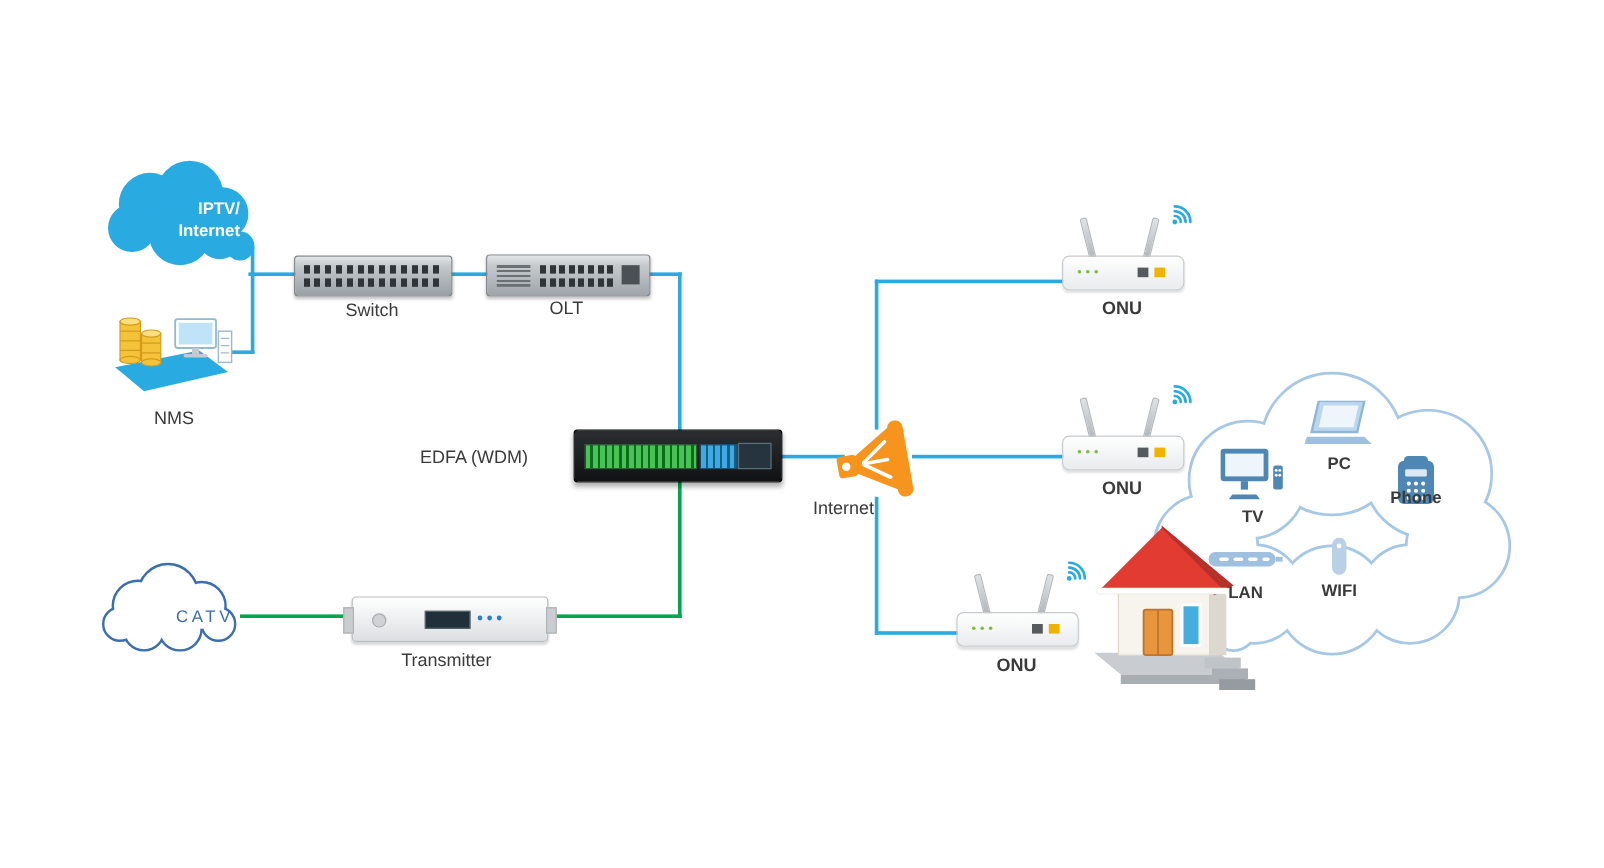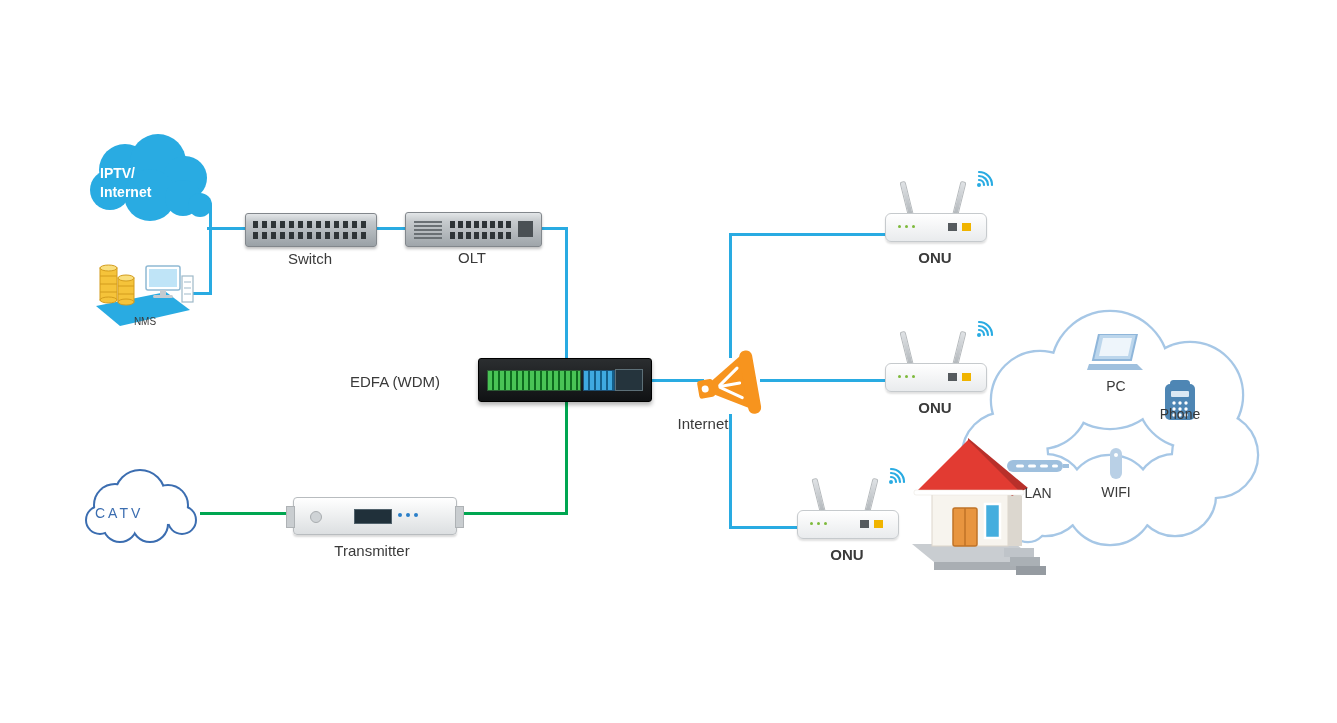--- a/index.html
+++ b/index.html
@@ -7,21 +7,21 @@
   .stage{
     position:relative;width:1337px;height:723px;background:#fff;overflow:hidden;
     font-family:"Liberation Sans",sans-serif;
   }
   
   .link{position:absolute;background:var(--fiber-blue,#29abe2);z-index:1;}
   .link.green{background:var(--fiber-green,#00a651);}
   
   .label{position:absolute;font-size:15px;color:var(--label-color,#3a3a3a);text-align:center;z-index:6;}
   .label.right{text-align:right;}
-  .cloud-text{position:absolute;z-index:6;text-align:left;white-space:pre-line;}
+  .cloud-text{position:absolute;z-index:6;text-align:right;white-space:pre-line;}
   .cloud-text.internet{color:#ffffff;font-size:14px;line-height:1.35;font-weight:bold;}
   .cloud-text.catv{color:var(--catv-cloud-stroke,#3b6db0);font-size:14px;letter-spacing:3px;}
   .icon-svg{position:absolute;z-index:2;}
   
   .device{position:absolute;z-index:3;border-radius:3px;}
   .switch{
     left:245px;top:213px;width:130px;height:32px;
     background:linear-gradient(180deg,#e3e6e8 0%,#c2c7cb 25%,#9aa1a6 100%);
     border:1px solid #82878c;box-shadow:0 2px 3px rgba(0,0,0,.25);
   }
@@ -70,27 +70,27 @@
   .antenna.a2{left:76px;transform:rotate(14deg);}
   .onu-wifi{position:absolute;left:94px;top:0;}
   .led{position:absolute;top:11px;width:3px;height:3px;border-radius:50%;background:#7eba3c;}
   .led.l1{left:12px;} .led.l2{left:19px;} .led.l3{left:26px;}
   .port{position:absolute;top:9px;width:9px;height:8px;}
   .port.dark{left:62px;background:#555a5e;}
   .port.yellow{left:76px;background:#f0b400;}
   .onu-label{position:absolute;left:0;top:84px;width:110px;text-align:center;
     font-size:15px;color:var(--label-color,#3a3a3a);}
   
-  .svc{position:absolute;z-index:3;}
+  .svc{position:absolute;z-index:3;font-weight:bold;}
   .svc svg{position:absolute;}
   .item-label{position:absolute;left:0;right:0;text-align:center;font-size:14px;color:var(--label-color,#3a3a3a);}
   .house-svg{position:absolute;left:898px;top:416px;z-index:3;}
   .splitter-svg{position:absolute;left:690px;top:348px;z-index:3;transform:rotate(-10deg);}
   .nms-wrap{position:absolute;left:90px;top:252px;width:110px;height:100px;z-index:3;}
-  .nms-label{position:absolute;left:0;top:64px;width:110px;text-align:center;font-size:10px;color:var(--label-color,#3a3a3a);}
+  .nms-label{position:absolute;left:0;top:88px;width:110px;text-align:center;font-size:15px;color:var(--label-color,#3a3a3a);}
 </style>
 </head>
 <body>
 
 <div class="stage">
 
   <div class="link" style="left:207px;top:227px;width:45px;height:3px"></div>
   <div class="link" style="left:209px;top:205px;width:3px;height:90px"></div>
   <div class="link" style="left:188px;top:292px;width:24px;height:3px"></div>
   <div class="link" style="left:373px;top:227px;width:36px;height:3px"></div>
@@ -305,20 +305,36 @@
     <div class="onu-body">
       <span class="led l1"></span>
         <span class="led l2"></span>
         <span class="led l3"></span>
       <span class="port dark"></span>
       <span class="port yellow"></span>
     </div>
     <div class="onu-label">ONU</div>
   </div>
 
+  <div class="svc" style="left:1014px;top:372px;width:60px;height:70px">
+    <svg style="left:3px;top:0" width="54" height="46" viewBox="0 0 54 46">
+      <rect x="0" y="2" width="40" height="27" rx="3" style="fill:#4e86b4"></rect>
+      <rect x="4" y="6" width="32" height="19" style="fill:#eef6fc"></rect>
+      <rect x="17" y="29" width="6" height="7" style="fill:#4e86b4"></rect>
+      <polygon points="10,40 30,40 33,44 7,44" style="fill:#4e86b4"></polygon>
+      <rect x="44" y="16" width="8" height="20" rx="2" style="fill:#4e86b4"></rect>
+      <g style="fill:#fff">
+        <circle cx="46.5" cy="20" r="1.2"></circle>
+          <circle cx="49.5" cy="20" r="1.2"></circle>
+        <circle cx="46.5" cy="24" r="1.2"></circle>
+          <circle cx="49.5" cy="24" r="1.2"></circle>
+      </g>
+    </svg>
+    <div class="item-label" style="top:50px">TV</div>
+  </div>
 
   <div class="svc" style="left:1086px;top:334px;width:60px;height:64px">
     <svg style="left:1px;top:0" width="58" height="40" viewBox="0 0 58 40">
       <polygon points="12,0 50,0 44,26 6,26" style="fill:#bcd6ec;stroke:#8fb6da;stroke-width:2"></polygon>
       <polygon points="16,4 45,4 41,22 12,22" style="fill:#eef5fb"></polygon>
       <polygon points="2,30 50,30 56,36 0,36" style="fill:#9fc0de"></polygon>
     </svg>
     <div class="item-label" style="top:44px">PC</div>
   </div>
 

